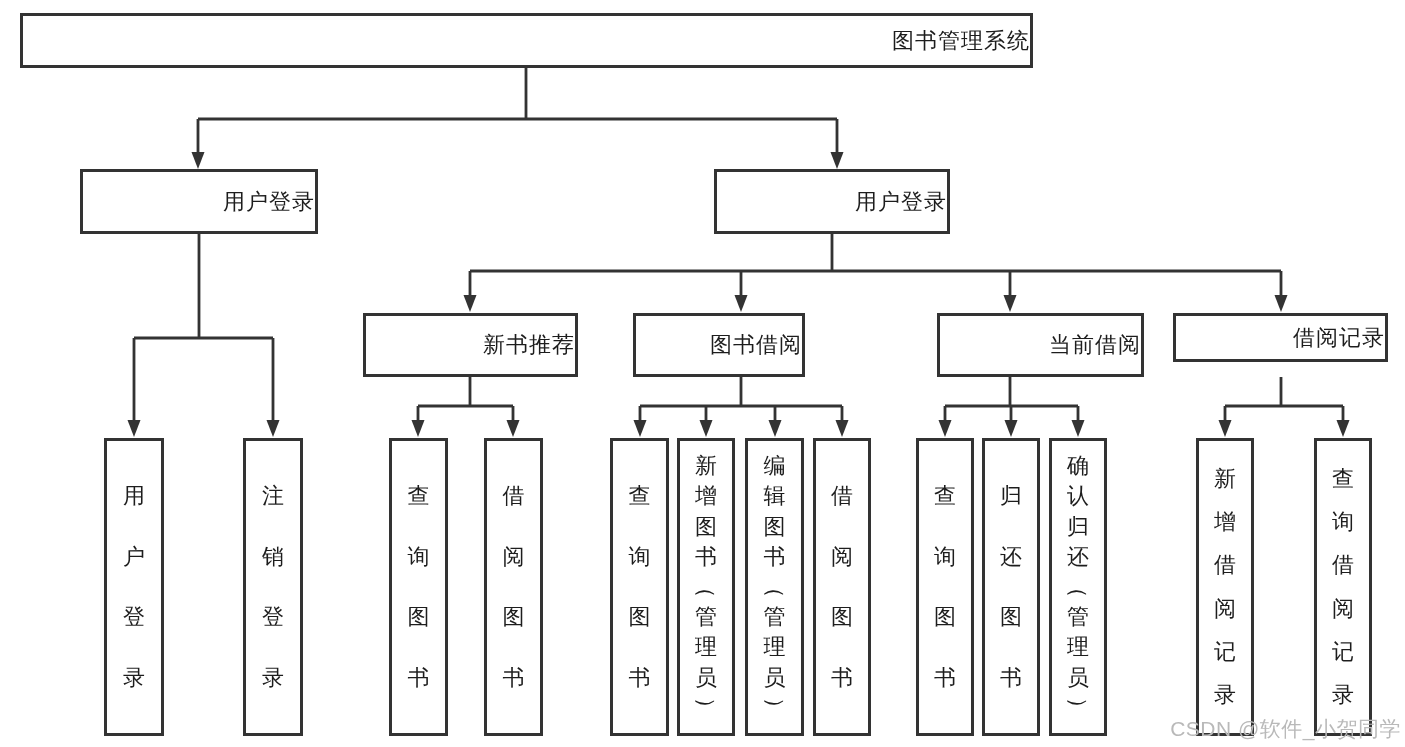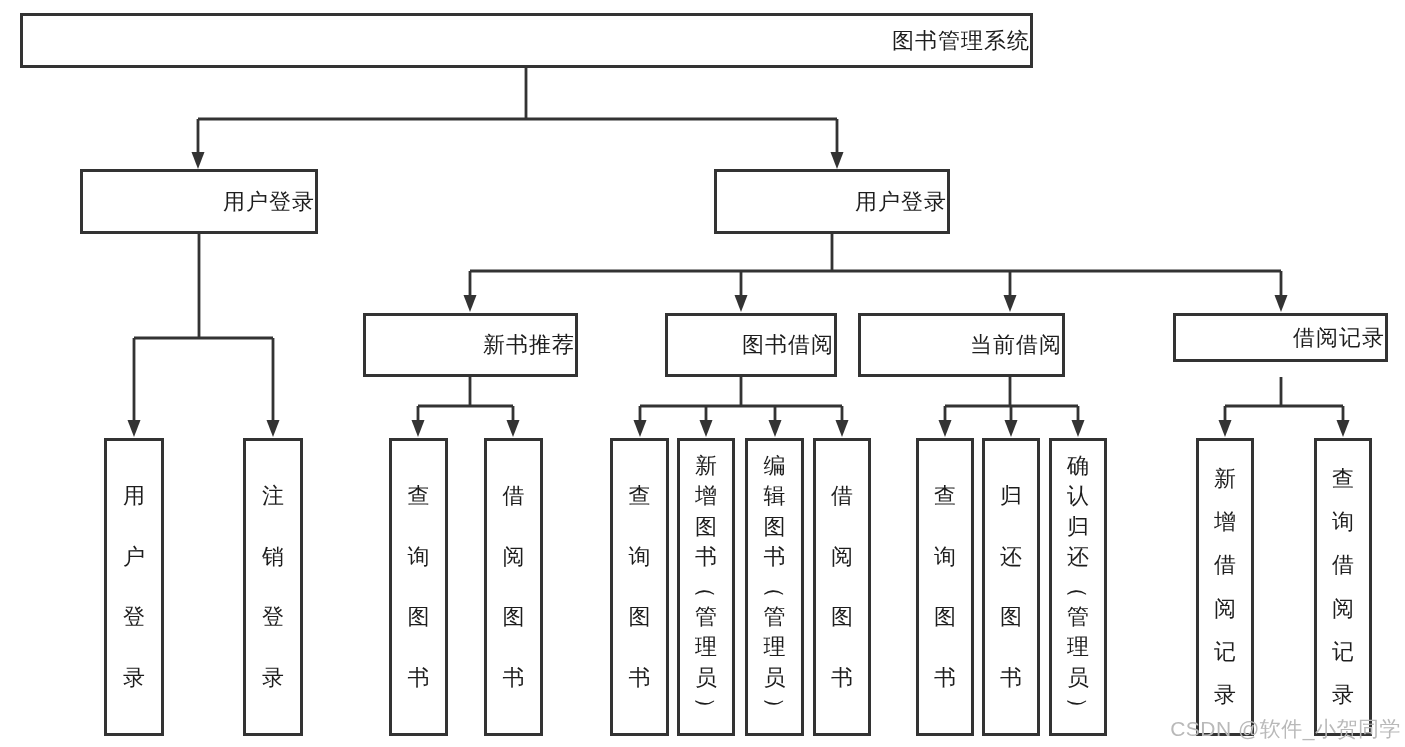--- a/index.html
+++ b/index.html
@@ -106,24 +106,24 @@
   <div class="node hnode" style="left:80px;top:169px;width:238px;height:65px">
     <span class="hlabel">用户登录</span>
   </div>
   <div class="node hnode" style="left:714px;top:169px;width:236px;height:65px">
     <span class="hlabel">用户登录</span>
   </div>
 
   <div class="node hnode" style="left:363px;top:313px;width:215px;height:64px">
     <span class="hlabel">新书推荐</span>
   </div>
-  <div class="node hnode" style="left:665px;top:313px;width:172px;height:64px">
+  <div class="node hnode" style="left:633px;top:313px;width:172px;height:64px">
     <span class="hlabel">图书借阅</span>
   </div>
-  <div class="node hnode" style="left:858px;top:313px;width:207px;height:64px">
+  <div class="node hnode" style="left:937px;top:313px;width:207px;height:64px">
     <span class="hlabel">当前借阅</span>
   </div>
   <div class="node hnode" style="left:1173px;top:313px;width:215px;height:49px">
     <span class="hlabel">借阅记录</span>
   </div>
 
   <div class="node vnode" style="left:104px;top:438px;width:60px;height:298px">
     <div class="vtext">
         <span>用</span>
         <span>户</span>

